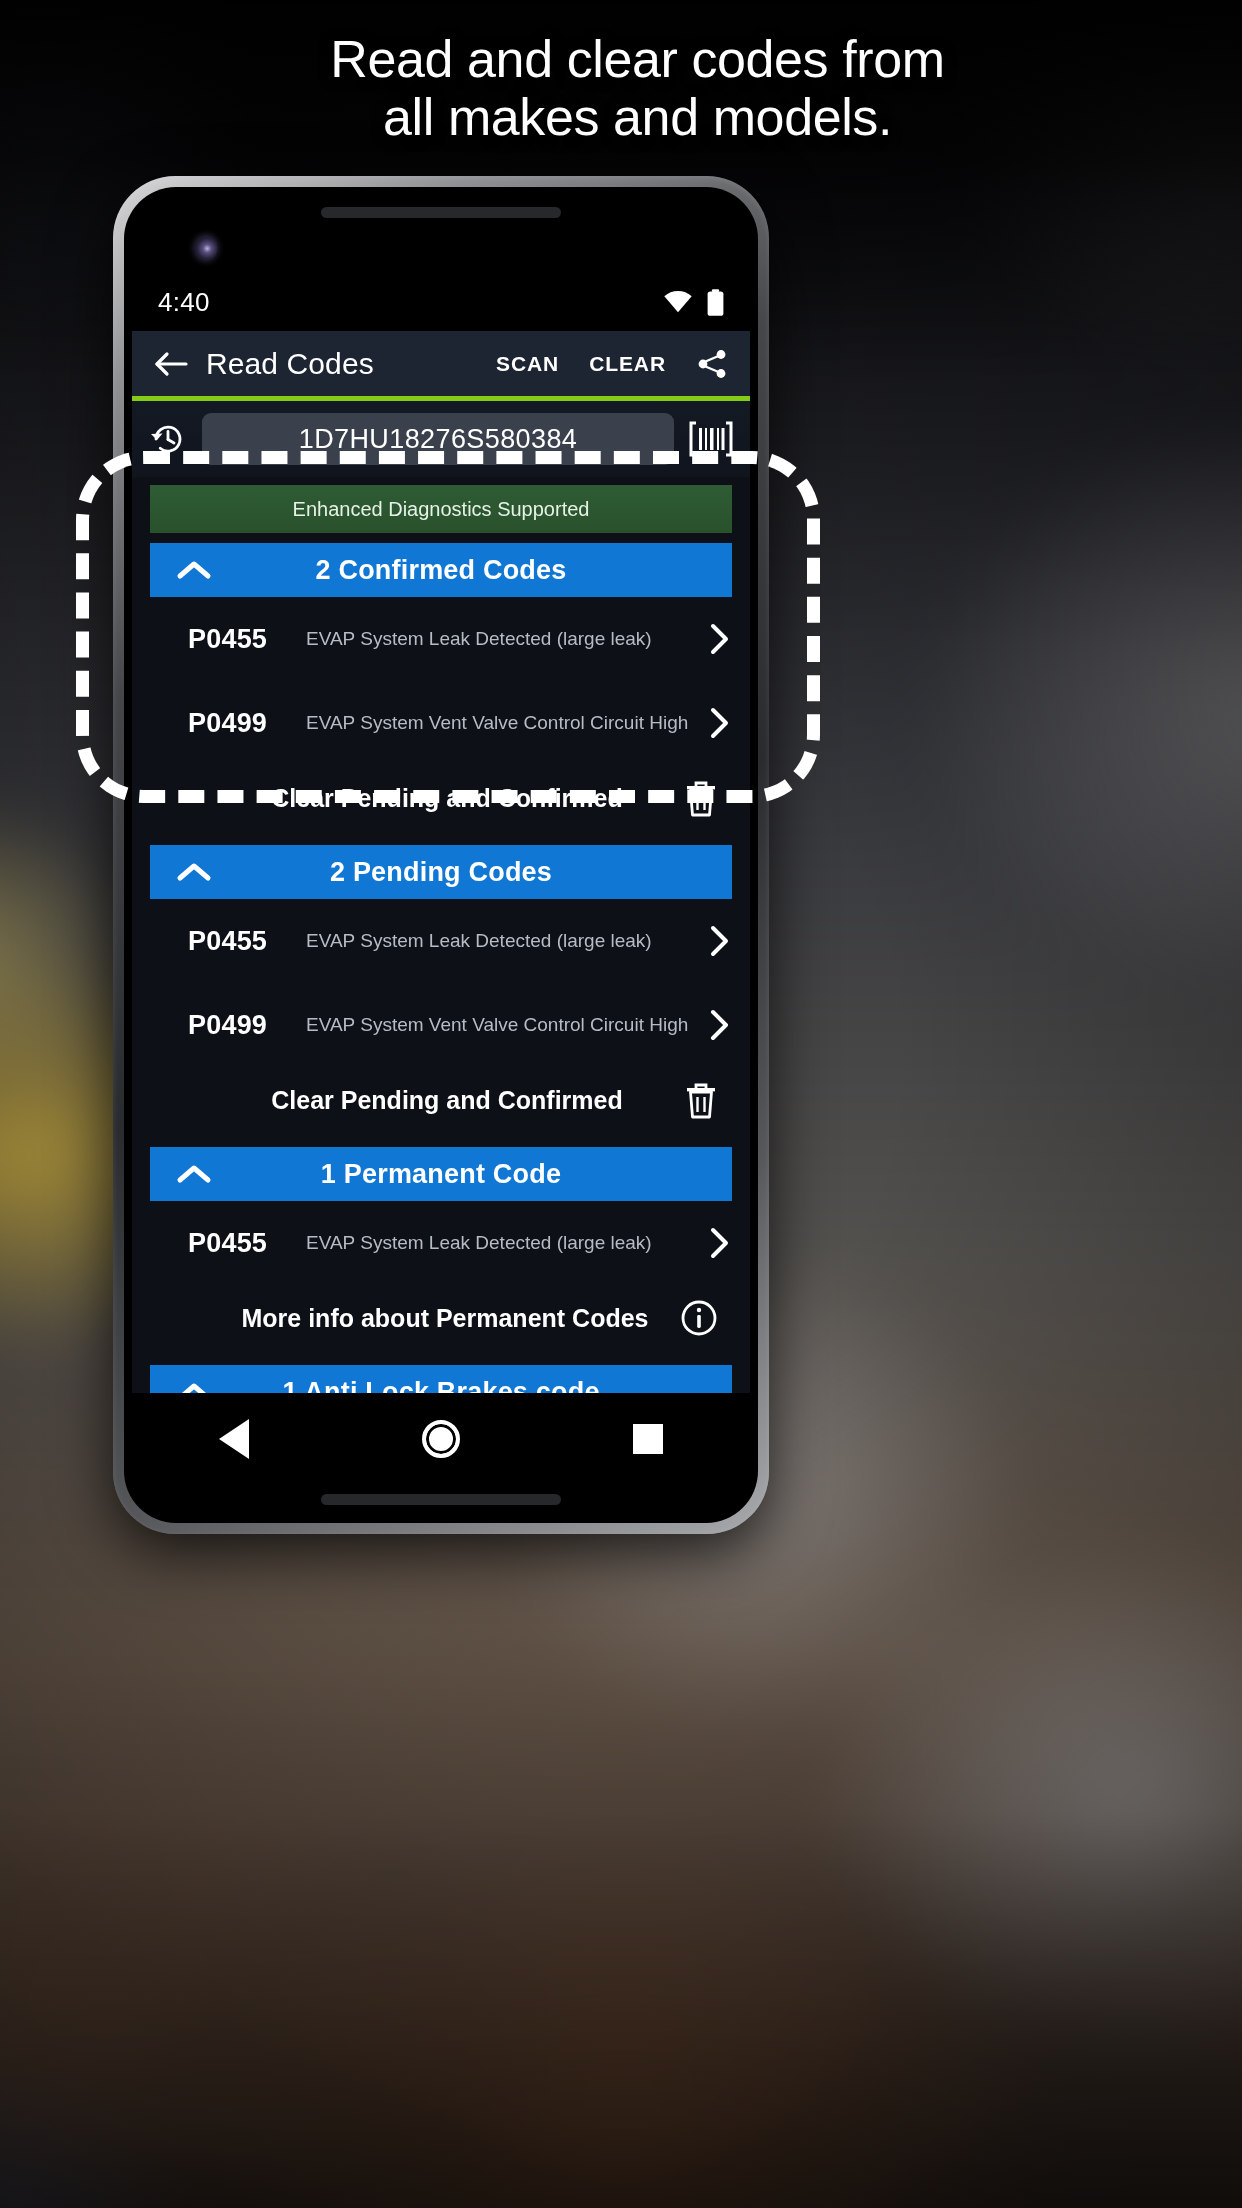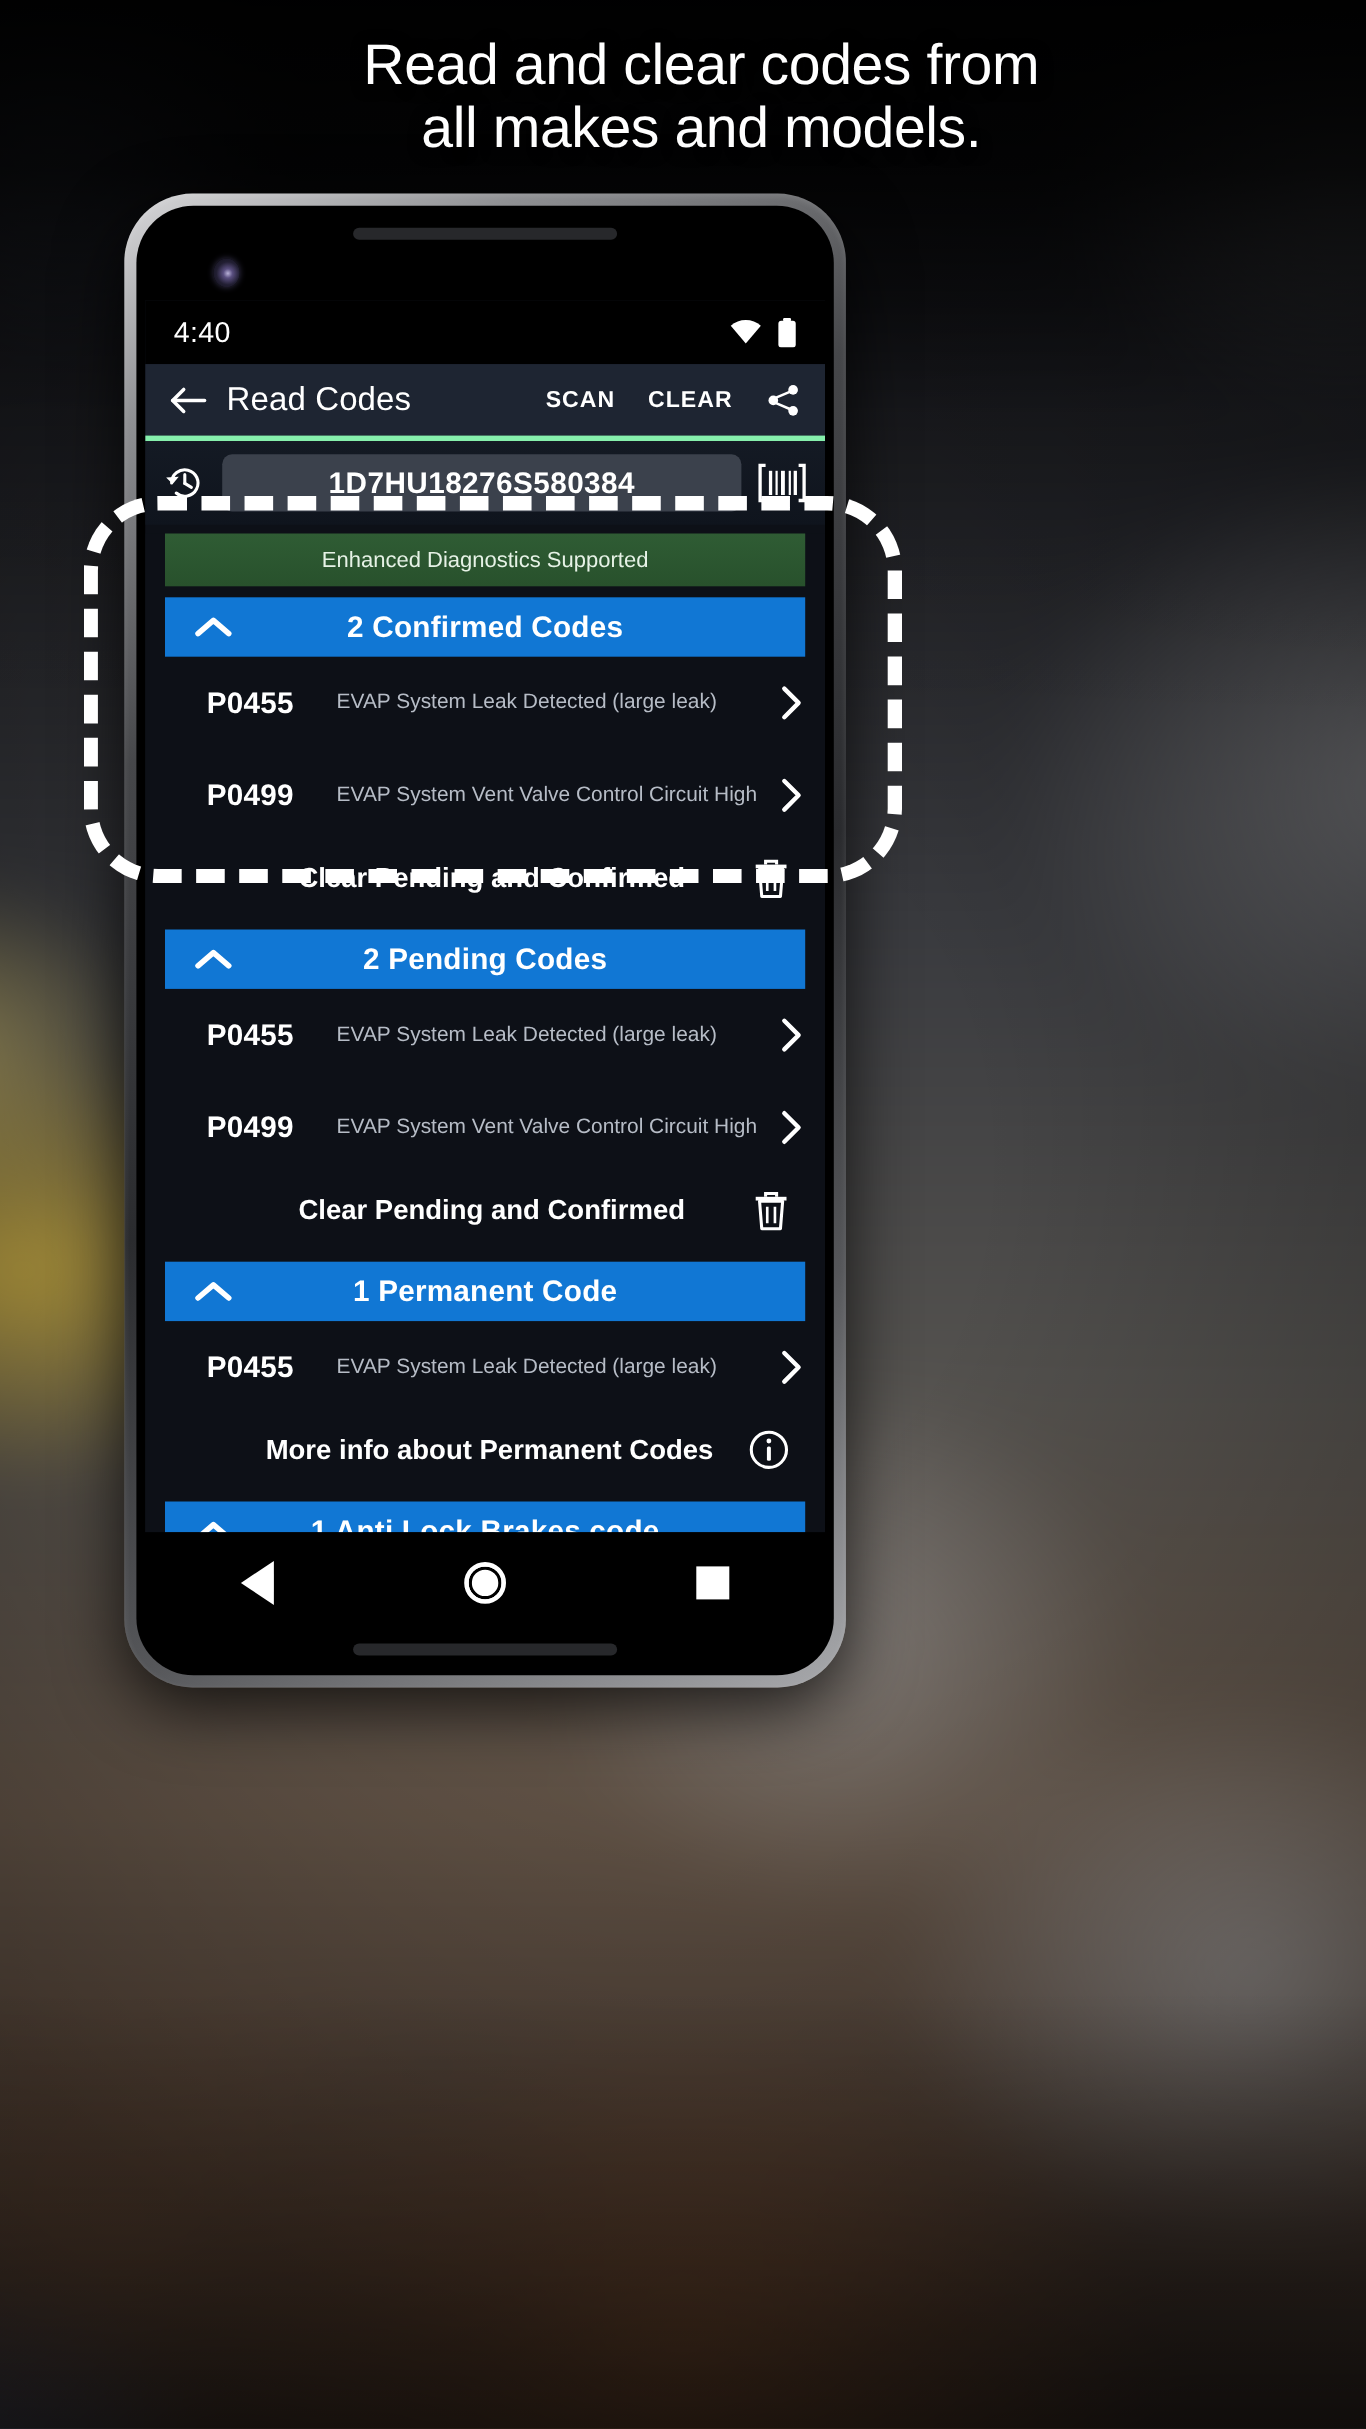--- a/index.html
+++ b/index.html
@@ -104,21 +104,21 @@
   }
   .status-time { font-size: 26px; font-weight: 400; letter-spacing: 0.3px; }
   .status-right { margin-left: auto; display: flex; align-items: center; gap: 14px; }
 
   
   .toolbar {
     height: 70px;
     background: #1e2532;
     display: flex; align-items: center;
     padding: 0 22px;
-    border-bottom: 5px solid #86efac;
+    border-bottom: 5px solid #84cc16;
   }
   .back-arrow { width: 34px; height: 30px; flex: none; }
   .toolbar-title {
     color: #fff; font-size: 30px; font-weight: 400;
     margin-left: 18px; letter-spacing: 0.1px;
   }
   .toolbar-actions { margin-left: auto; display: flex; align-items: center; gap: 30px; }
   .tb-action {
     color: #fff; font-size: 21px; font-weight: 700; letter-spacing: 0.9px;
   }
@@ -130,21 +130,21 @@
     background: linear-gradient(180deg,#141a24 0%,#0f141d 100%);
     display: flex; align-items: center;
     padding: 0 16px; gap: 14px;
   }
   .history-icon { width: 40px; height: 40px; flex: none; }
   .vin-field {
     flex: 1; height: 52px;
     background: #3b414c;
     border-radius: 9px;
     display: flex; align-items: center; justify-content: center;
-    color: #ffffff; font-size: 27px; letter-spacing: 0.4px; font-weight: bold;
+    color: #ffffff; font-size: 27px; letter-spacing: 0.4px;
   }
   .barcode-icon { width: 46px; height: 40px; flex: none; }
 
   
   .list { background: #0d1017; }
   .banner-green {
     margin: 8px 18px 0 18px;
     height: 48px;
     background: linear-gradient(180deg,#2f5c34 0%,#28512c 100%);
     display: flex; align-items: center; justify-content: center;

